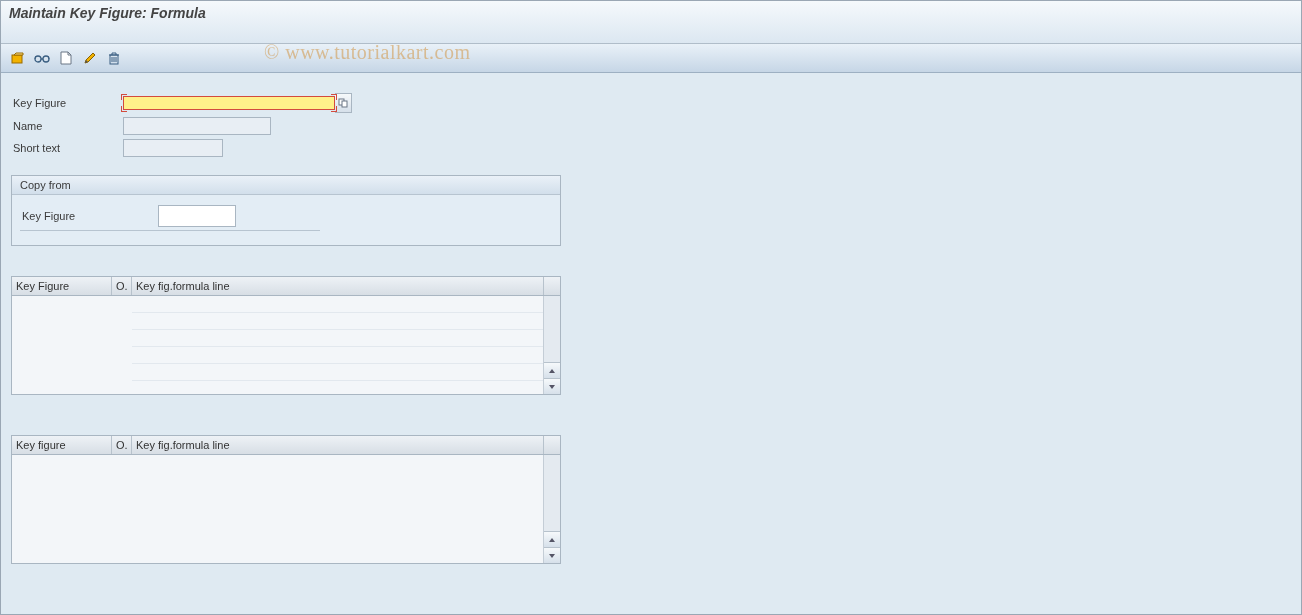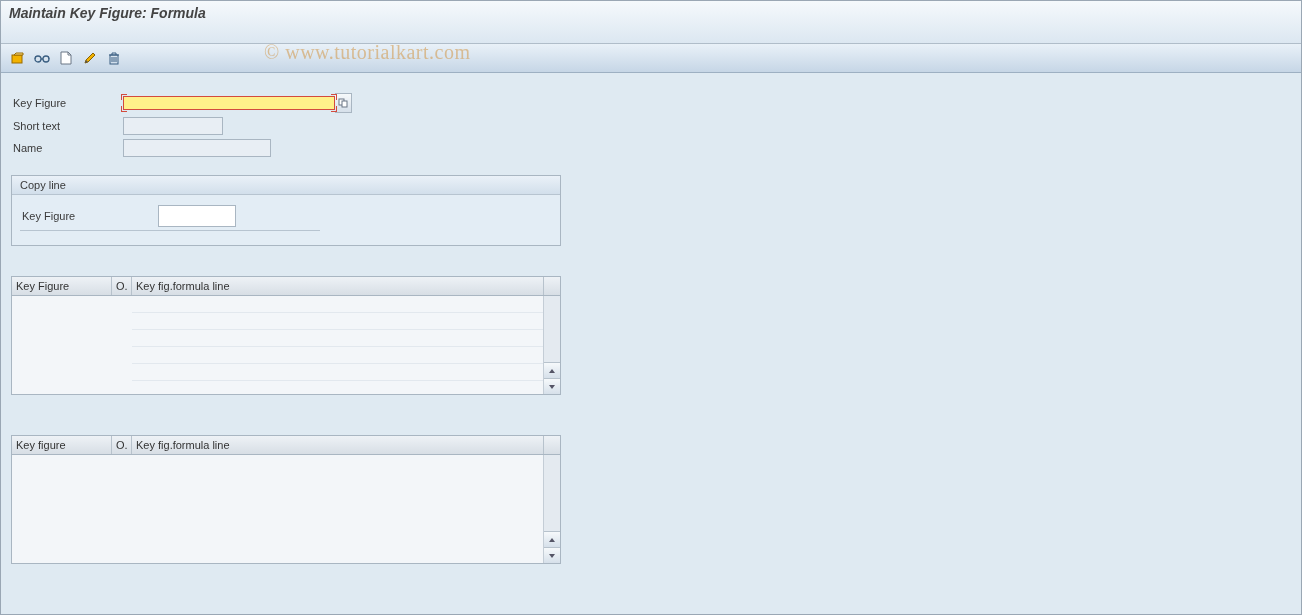--- a/index.html
+++ b/index.html
@@ -281,31 +281,31 @@
       </div>
       <div class="f4-btn">
         <svg width="10" height="10" viewBox="0 0 10 10">
           <rect x="1" y="1" width="5" height="6" fill="#fff" stroke="#6b7785"></rect>
           <rect x="4" y="3" width="5" height="6" fill="#fff" stroke="#6b7785"></rect>
         </svg>
       </div>
     </div>
 
     <div class="form-row">
+      <div class="form-label">Name</div>
+      <div class="form-field field-name"></div>
+    </div>
+
+    <div class="form-row">
       <div class="form-label">Short text</div>
       <div class="form-field field-short"></div>
     </div>
 
-    <div class="form-row">
-      <div class="form-label">Name</div>
-      <div class="form-field field-name"></div>
-    </div>
-
     <div class="panel">
-      <div class="panel-header">Copy line</div>
+      <div class="panel-header">Copy from</div>
       <div class="panel-body">
         <div class="form-row" style="margin-bottom:0;">
           <div class="form-label">Key Figure</div>
           <input class="copy-field" type="text" value="" style="">
         </div>
         <div class="copy-underline"></div>
       </div>
     </div>
 
     <div class="grid">

